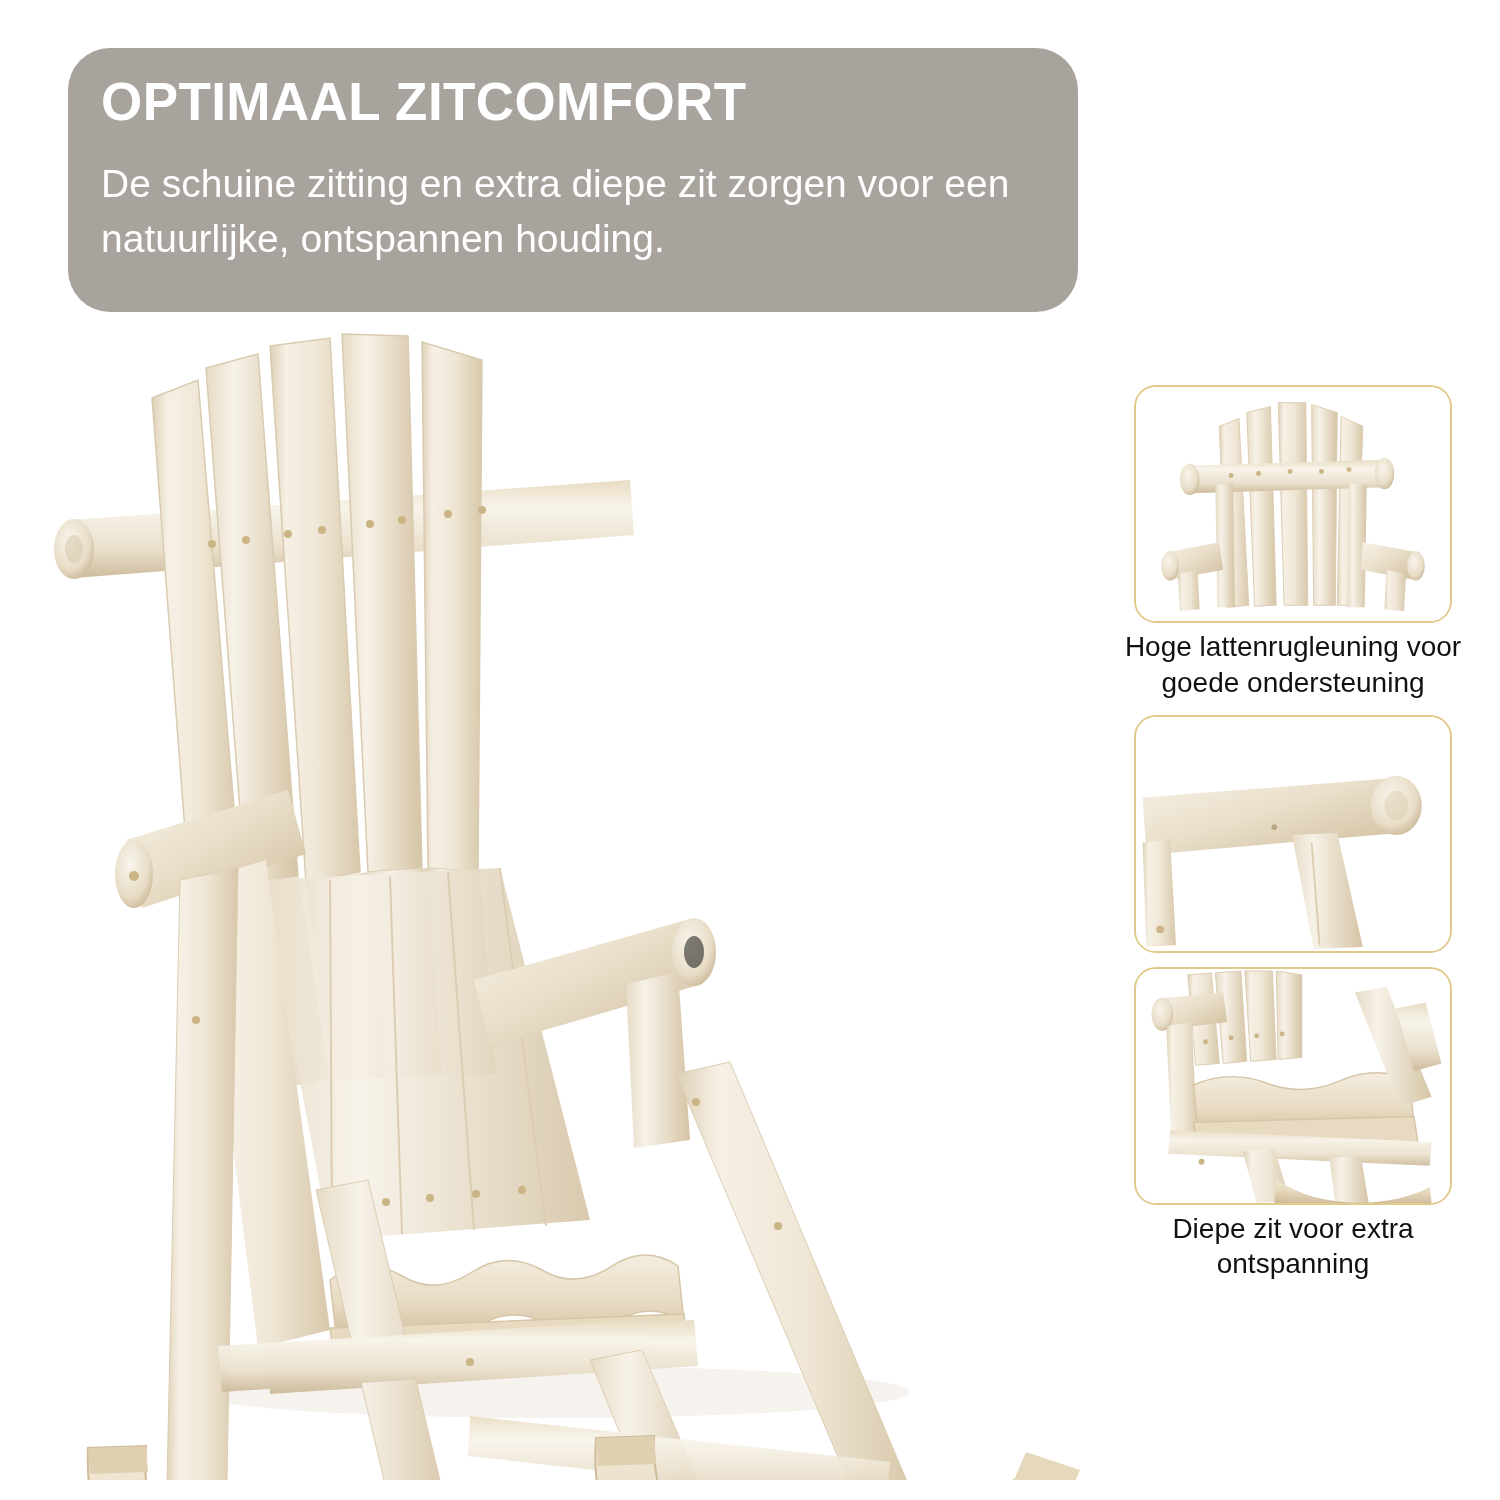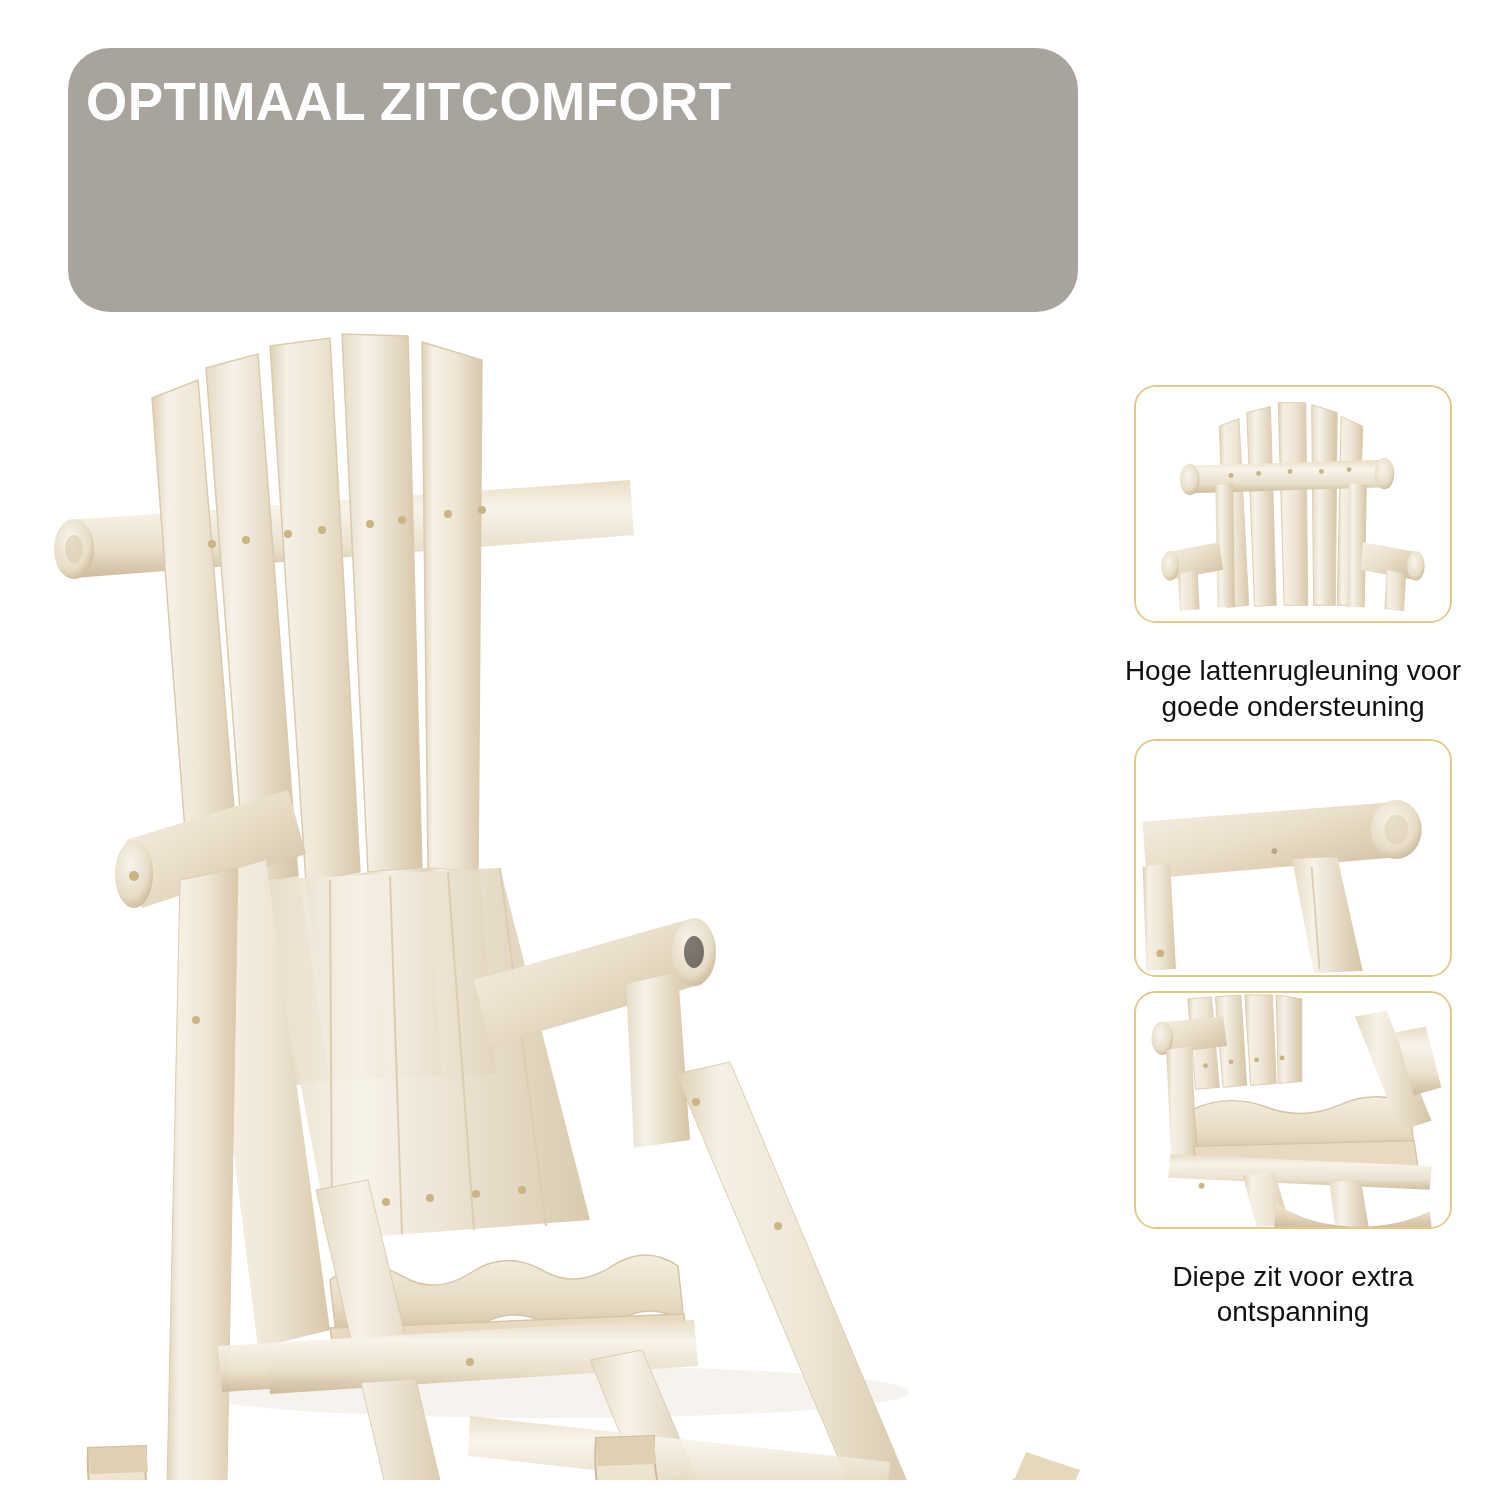--- a/index.html
+++ b/index.html
@@ -11,21 +11,21 @@
     position:relative;
   }
   
   #banner{
     position:absolute;
     left:68px; top:48px;
     width:1010px; height:264px;
     background:#a8a39d;
     border-radius:42px;
     box-sizing:border-box;
-    padding:26px 40px 0 18px;
+    padding:26px 40px 0 33px;
   }
   #banner-title{
     color:#ffffff;
     font-size:53px;
     font-weight:700;
     letter-spacing:0.4px;
     line-height:1.05;
     margin:0 0 26px 0;
     white-space:nowrap;
   }
@@ -66,31 +66,32 @@
     background:#ffffff;
     box-sizing:border-box;
     position:relative;
   }
   .thumb-frame svg{display:block;width:100%;height:100%;}
   .feature-caption{
     text-align:center;
     font-size:28px;
     line-height:1.28;
     color:#111111;
-    margin:30px 4px 0 4px;
+    margin:6px 4px 0 4px;
     font-weight:400;
   }
   .feature:nth-child(1){margin-bottom:14px;}
   .feature:nth-child(2){margin-bottom:14px;}
 </style>
 </head>
 <body>
 
 <div id="banner">
   <h1 id="banner-title">OPTIMAAL ZITCOMFORT</h1>
+  <p id="banner-sub">De schuine zitting en extra diepe zit zorgen voor een natuurlijke, ontspannen houding.</p>
 </div>
 
 <div id="hero">
   <svg viewBox="0 0 1090 1160" xmlns="http://www.w3.org/2000/svg">
     <defs>
       <linearGradient id="wdV" x1="0" y1="0" x2="1" y2="0">
         <stop offset="0%" stop-color="#ded0b6"></stop>
         <stop offset="18%" stop-color="#f6f0e5"></stop>
         <stop offset="55%" stop-color="#efe6d5"></stop>
         <stop offset="100%" stop-color="#d8c8ab"></stop>

